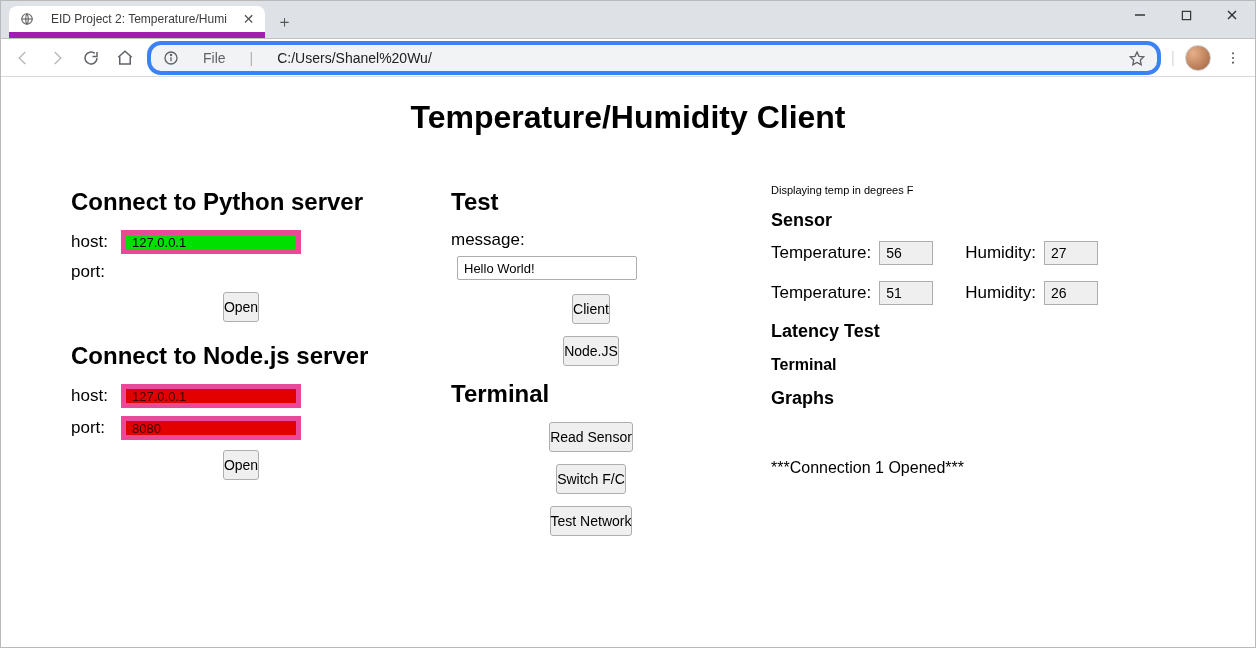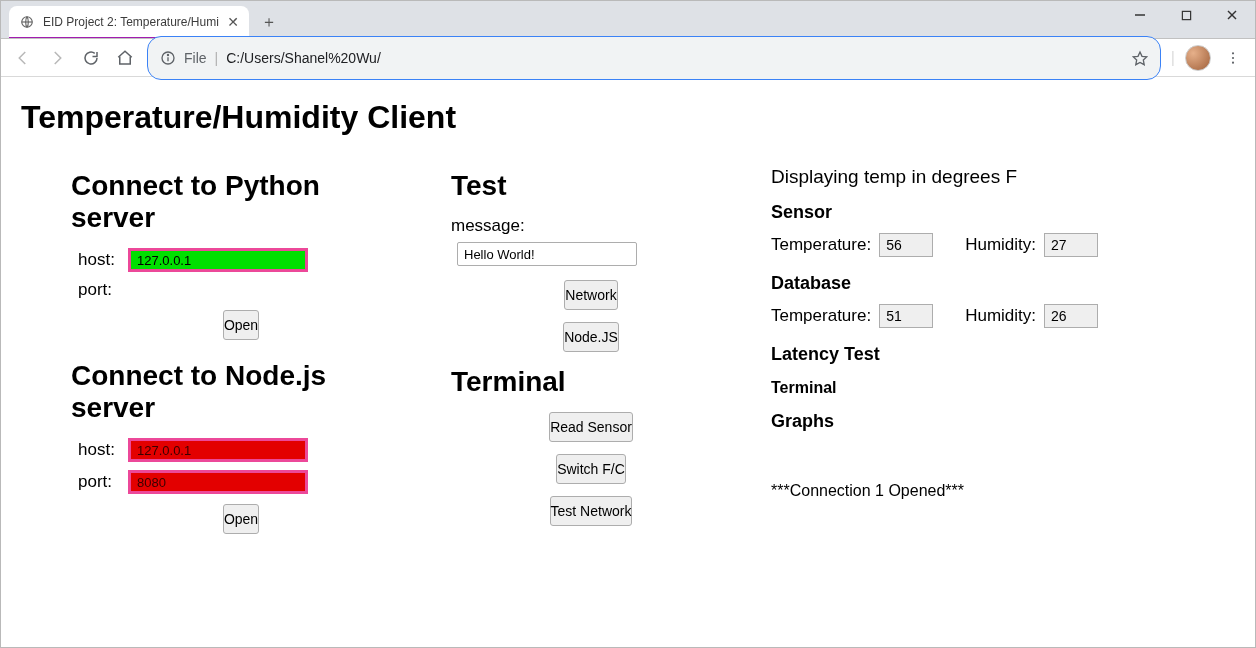--- a/index.html
+++ b/index.html
@@ -36,24 +36,24 @@
   .tab {
     background: #fff;
     height: 32px;
     min-width: 240px;
     max-width: 260px;
     border-top-left-radius: 8px;
     border-top-right-radius: 8px;
     display: flex;
     align-items: center;
     padding: 0 10px;
-    gap: 8px;
+    gap: 16px;
     font-size: 12px;
     color: #3c3c3c;
-    border-bottom: 1px solid #a21caf;
+    border-bottom: 6px solid #a21caf;
   }
   .tab .favicon {
     width: 16px; height: 16px; color: #666;
     display: flex; align-items: center; justify-content: center;
   }
   .tab-title {
     flex: 1;
     white-space: nowrap;
     overflow: hidden;
     text-overflow: ellipsis;
@@ -87,28 +87,28 @@
     gap: 10px;
     border-bottom: 1px solid #d9d9d9;
   }
   .tb-icon {
     width: 24px; height: 24px; color: #5f6368;
     display: flex; align-items: center; justify-content: center;
   }
   .tb-icon.disabled { color: #b8b8b8; }
   .omnibox {
     flex: 1;
-    height: 44px;
-    border: 1px solid #3b82f6;
+    height: 34px;
+    border: 4px solid #3b82f6;
     border-radius: 14px;
     background: #f1f3f4;
     display: flex;
     align-items: center;
     padding: 0 12px;
-    gap: 8px;
+    gap: 24px;
     font-size: 14px;
     color: #5f6368;
   }
   .omnibox .url-prot { color: #5f6368; }
   .omnibox .url-rest { color: #202124; }
   .omnibox .star {
     margin-left: auto; color: #5f6368;
   }
   .avatar {
     width: 26px; height: 26px; border-radius: 50%;
@@ -118,59 +118,59 @@
 
   
   .page {
     flex: 1;
     overflow: auto;
     padding: 10px 20px 30px 20px;
   }
   h1.page-title {
     font-size: 32px;
     font-weight: bold;
-    text-align: left;
-    margin: 12px 0 30px 0;
+    text-align: center;
+    margin: 12px 0 48px 0;
   }
   .cols {
     display: flex;
     gap: 40px;
     align-items: flex-start;
     padding: 0 50px;
   }
   .col { flex: 0 0 auto; }
   .col-left  { width: 340px; }
   .col-mid   { width: 280px; }
   .col-right { width: 360px; }
 
   h2 {
-    font-size: 28px;
+    font-size: 24px;
     font-weight: bold;
     margin: 4px 0 14px 0;
   }
   .section-sub {
     font-size: 18px;
     font-weight: bold;
     margin: 14px 0 10px 0;
   }
 
   .field-row {
     display: flex;
     align-items: center;
     gap: 6px;
-    margin: 8px 7px;
+    margin: 8px 0;
   }
   .field-row label {
     width: 44px;
     font-size: 17px;
   }
   .color-input {
     width: 180px;
     height: 24px;
-    border: 3px solid #ec4899;
+    border: 5px solid #ec4899;
     padding: 2px 6px;
     font-size: 13px;
   }
   .green { background: #00e000; }
   .red   { background: #e30000; color: #3a0000; }
 
   .btn {
     background: #efefef;
     border: 1px solid #adadad;
     border-radius: 3px;
@@ -196,21 +196,21 @@
   }
   .stack-btns {
     display: flex;
     flex-direction: column;
     align-items: center;
     gap: 12px;
     margin: 14px 0;
   }
 
   .status-text {
-    font-size: 19px;
+    font-size: 11px;
     margin-bottom: 3px;
   }
   .read-row {
     display: flex;
     align-items: center;
     gap: 8px;
     margin: 8px 0 16px 0;
     font-size: 17px;
   }
   .read-box {
@@ -355,21 +355,21 @@
         <div class="center-btn">
           <button class="btn">Open</button>
         </div>
       </div>
 
       <div class="col col-mid">
         <h2>Test</h2>
         <div class="msg-label">message:</div>
         <input class="msg-input" value="Hello World!" style="">
         <div class="stack-btns">
-          <button class="btn">Network</button>
+          <button class="btn">Client</button>
           <button class="btn">Node.JS</button>
         </div>
 
         <h2>Terminal</h2>
         <div class="stack-btns">
           <button class="btn">Read Sensor</button>
           <button class="btn">Switch F/C</button>
           <button class="btn">Test Network</button>
         </div>
       </div>
@@ -379,21 +379,20 @@
 
         <div class="section-sub">Sensor</div>
         <div class="read-row">
           <span>Temperature:</span>
           <input class="read-box" readonly="" value="56" style="">
           <span style="width:16px"></span>
           <span>Humidity:</span>
           <input class="read-box" readonly="" value="27" style="">
         </div>
 
-        <div class="section-sub">Database</div>
         <div class="read-row">
           <span>Temperature:</span>
           <input class="read-box" readonly="" value="51" style="">
           <span style="width:16px"></span>
           <span>Humidity:</span>
           <input class="read-box" readonly="" value="26" style="">
         </div>
 
         <div class="section-sub">Latency Test</div>
         <div class="section-sub" style="font-size:16px;">Terminal</div>

